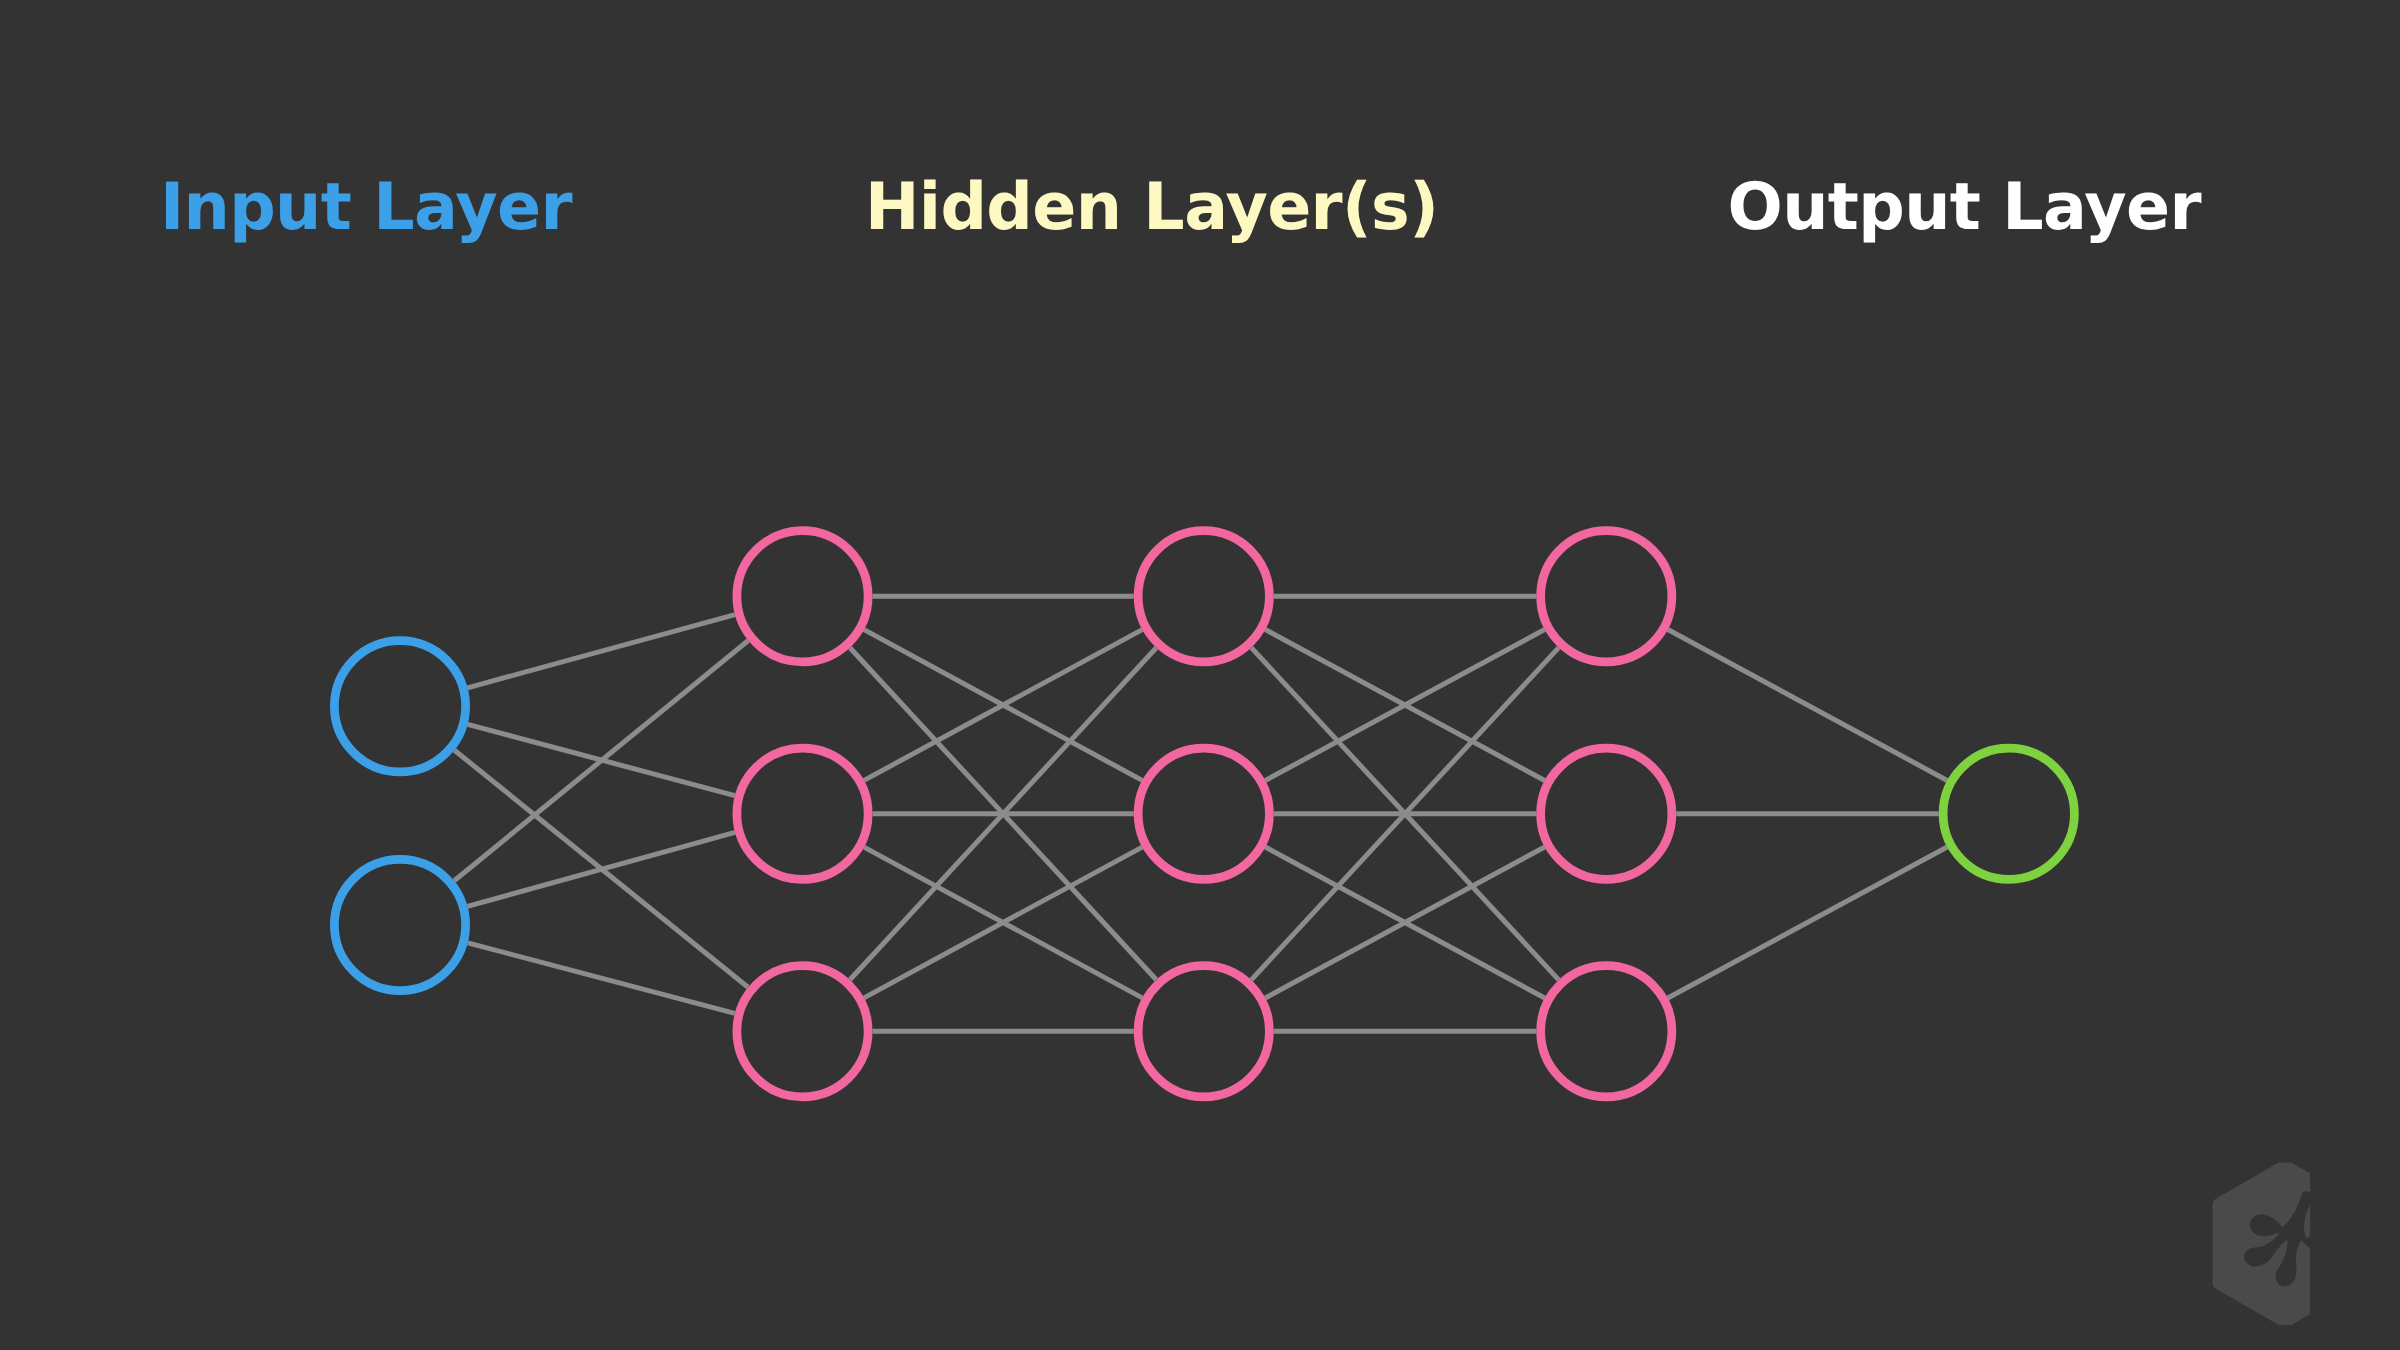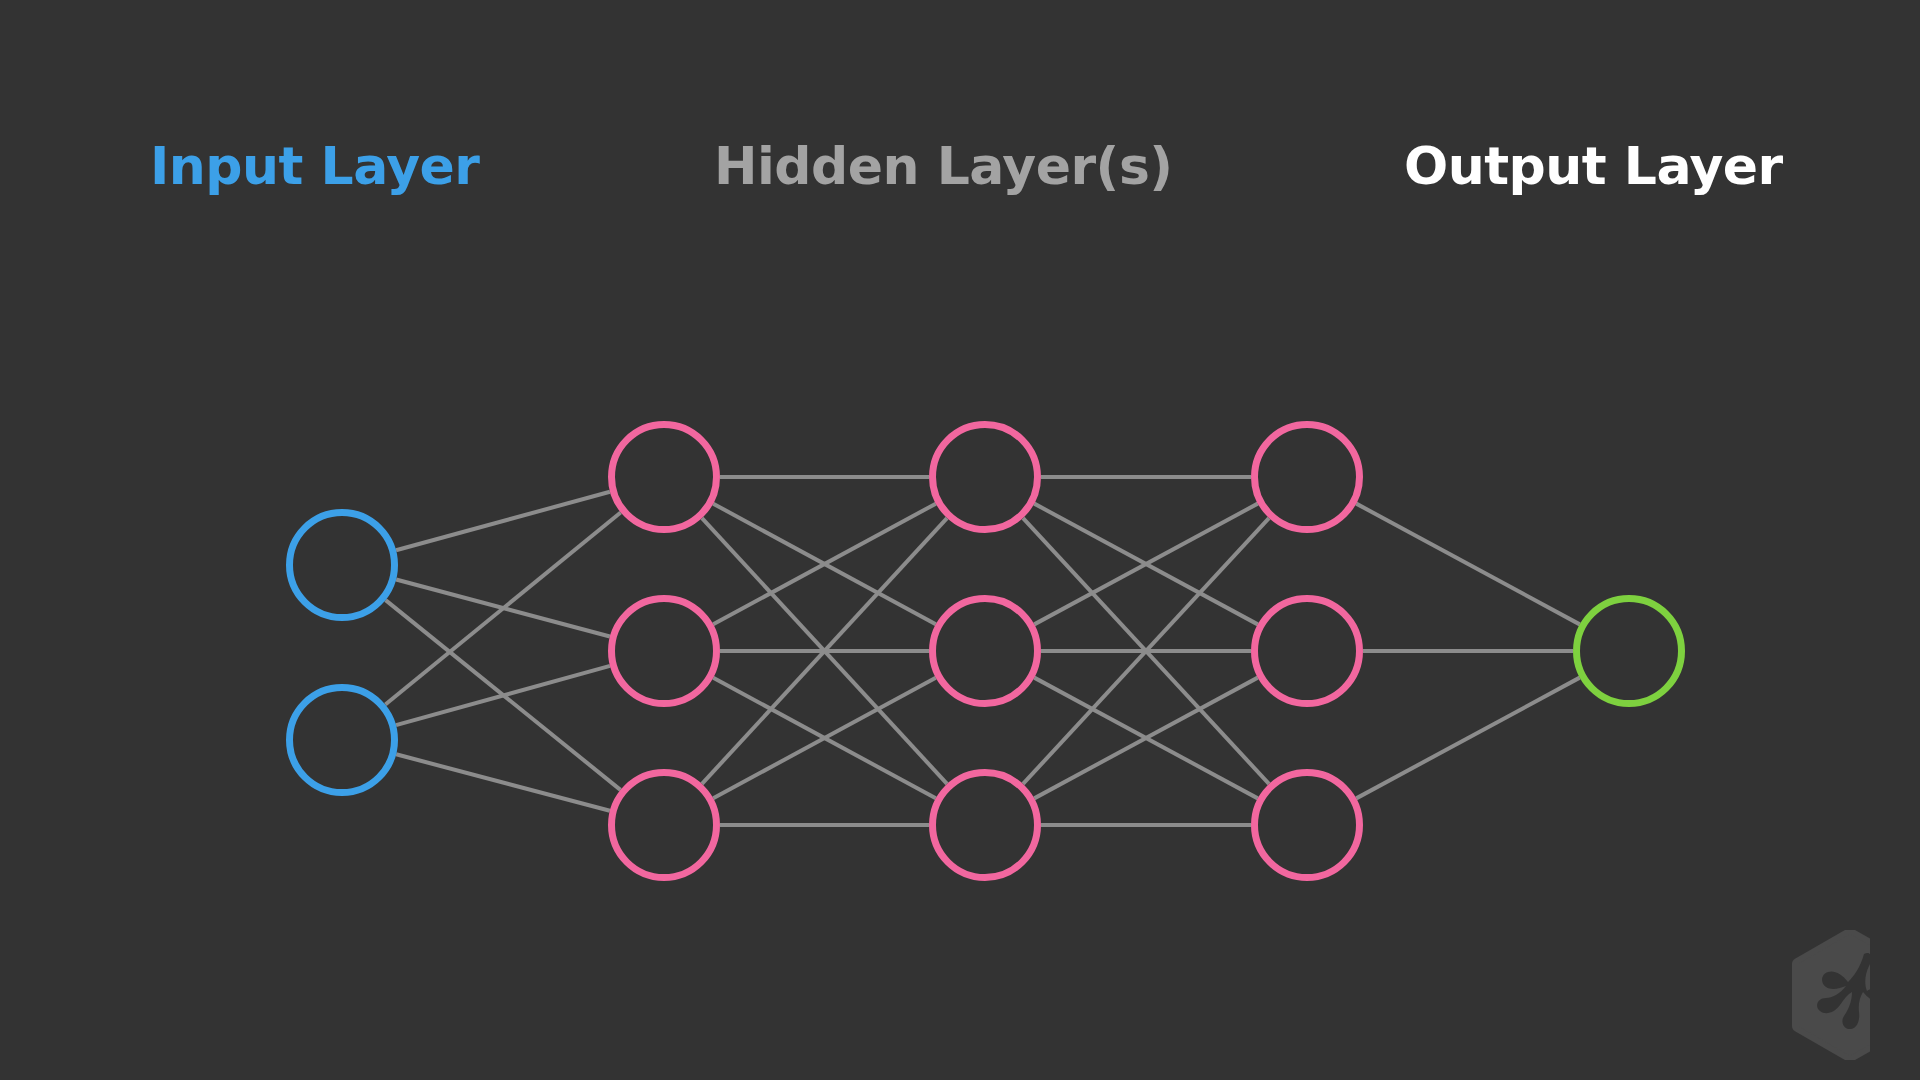--- a/index.html
+++ b/index.html
@@ -7,21 +7,20 @@
     padding: 0;
     background: #333333;
   }
   #stage {
     position: relative;
     width: 1848px;
     height: 1080px;
     background: #333333;
     overflow: hidden;
     font-family: "DejaVu Sans", sans-serif;
-    margin-left: 22px;
   }
   #net-svg {
     position: absolute;
     left: 0;
     top: 0;
     width: 1920px;
     height: 1080px;
     display: block;
   }
   .layer-title {
@@ -90,21 +89,21 @@
         <circle cx="963" cy="825" r="52.5" fill="#333333" stroke="#F2679F" stroke-width="7"></circle>
         <circle cx="1285" cy="477" r="52.5" fill="#333333" stroke="#F2679F" stroke-width="7"></circle>
         <circle cx="1285" cy="651" r="52.5" fill="#333333" stroke="#F2679F" stroke-width="7"></circle>
         <circle cx="1285" cy="825" r="52.5" fill="#333333" stroke="#F2679F" stroke-width="7"></circle>
         <circle cx="1607" cy="651" r="52.5" fill="#333333" stroke="#7ED13F" stroke-width="7"></circle>
       </g>
   </svg>
 
   <div class="layer-title" id="title-input" style="color: rgb(60, 160, 232);">Input Layer</div>
 
-  <div class="layer-title" id="title-hidden" style="color: #a3a3a3;">Hidden Layer(s)</div>
+  <div class="layer-title" id="title-hidden" style="color: #fef9c3;">Hidden Layer(s)</div>
 
   <div class="layer-title" id="title-output" style="color: #ffffff;">Output Layer</div>
 
   <div id="watermark">
     <svg viewBox="0 0 120 130" xmlns="http://www.w3.org/2000/svg">
       <path id="wm-hex" d="M60 4 L112 34 L112 96 L60 126 L8 96 L8 34 Z" stroke-linejoin="round" stroke-width="12" fill="none" stroke="#4A4A4A"></path>
       <path id="wm-hex-fill" d="M60 4 L112 34 L112 96 L60 126 L8 96 L8 34 Z" fill="#4A4A4A"></path>
       <path id="wm-tree" d="M74 24 C70 38 64 46 58 52 C52 44 44 40 38 42
                C31 44 30 53 36 57 C42 61 50 58 56 56
                C50 64 42 68 36 68 C28 68 24 76 30 81

